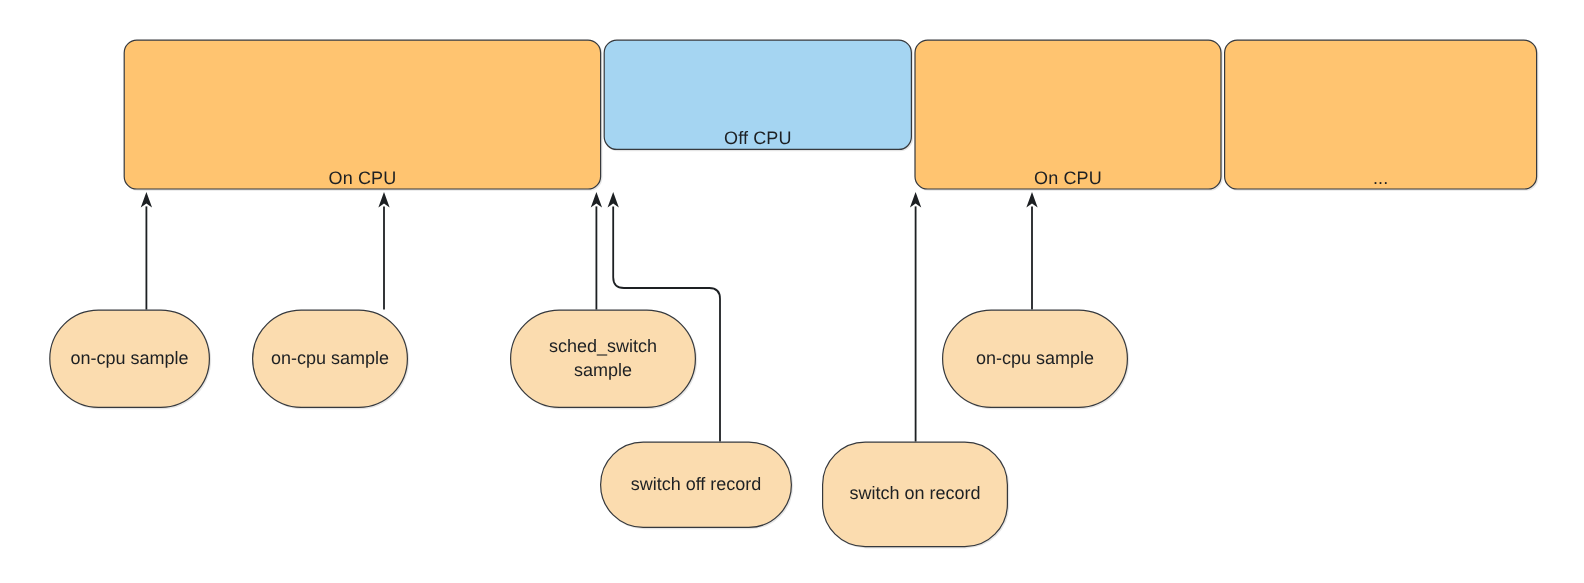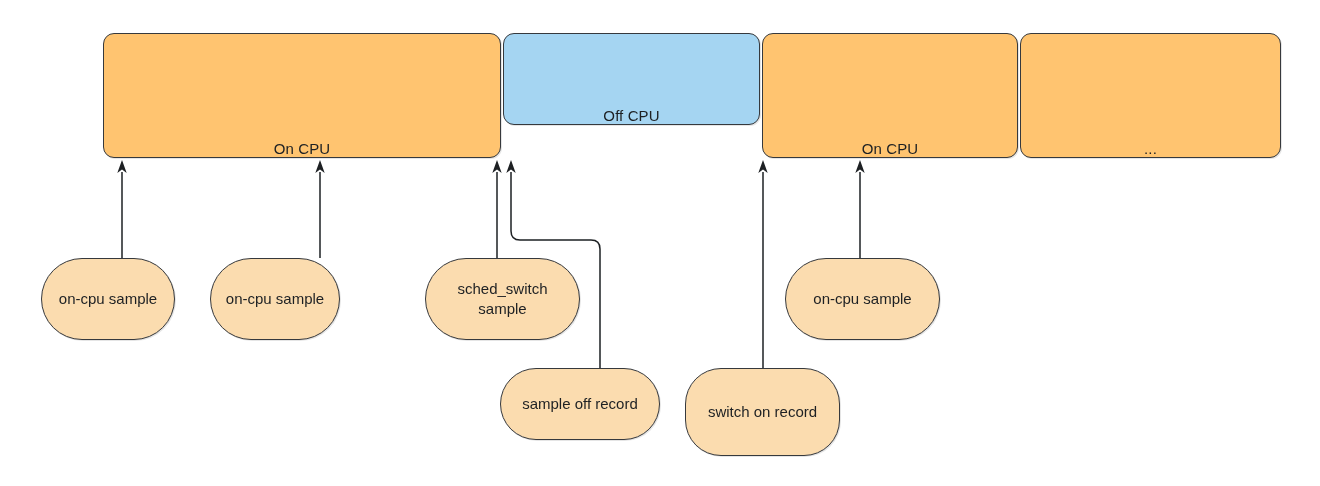--- a/index.html
+++ b/index.html
@@ -87,19 +87,19 @@
     <span>on-cpu sample</span>
   </div>
   <div class="pill" id="sample-sched-switch" style="left: 425px; top: 258px; width: 155px; height: 82px; border-radius: 41px; background: rgb(251, 220, 175);">
     <span>sched_switch<br>sample</span>
   </div>
   <div class="pill" id="sample-on-cpu-3" style="left: 785px; top: 258px; width: 155px; height: 82px; border-radius: 41px; background: rgb(251, 220, 175);">
     <span>on-cpu sample</span>
   </div>
 
   <div class="pill" id="record-switch-off" style="left: 500px; top: 368px; width: 160px; height: 72px; border-radius: 36px; background: rgb(251, 220, 175);">
-    <span>sample off record</span>
+    <span>switch off record</span>
   </div>
   <div class="pill" id="record-switch-on" style="left: 685px; top: 368px; width: 155px; height: 88px; border-radius: 36px; background: rgb(251, 220, 175);">
     <span>switch on record</span>
   </div>
 
 </div>
 
 </body></html>

